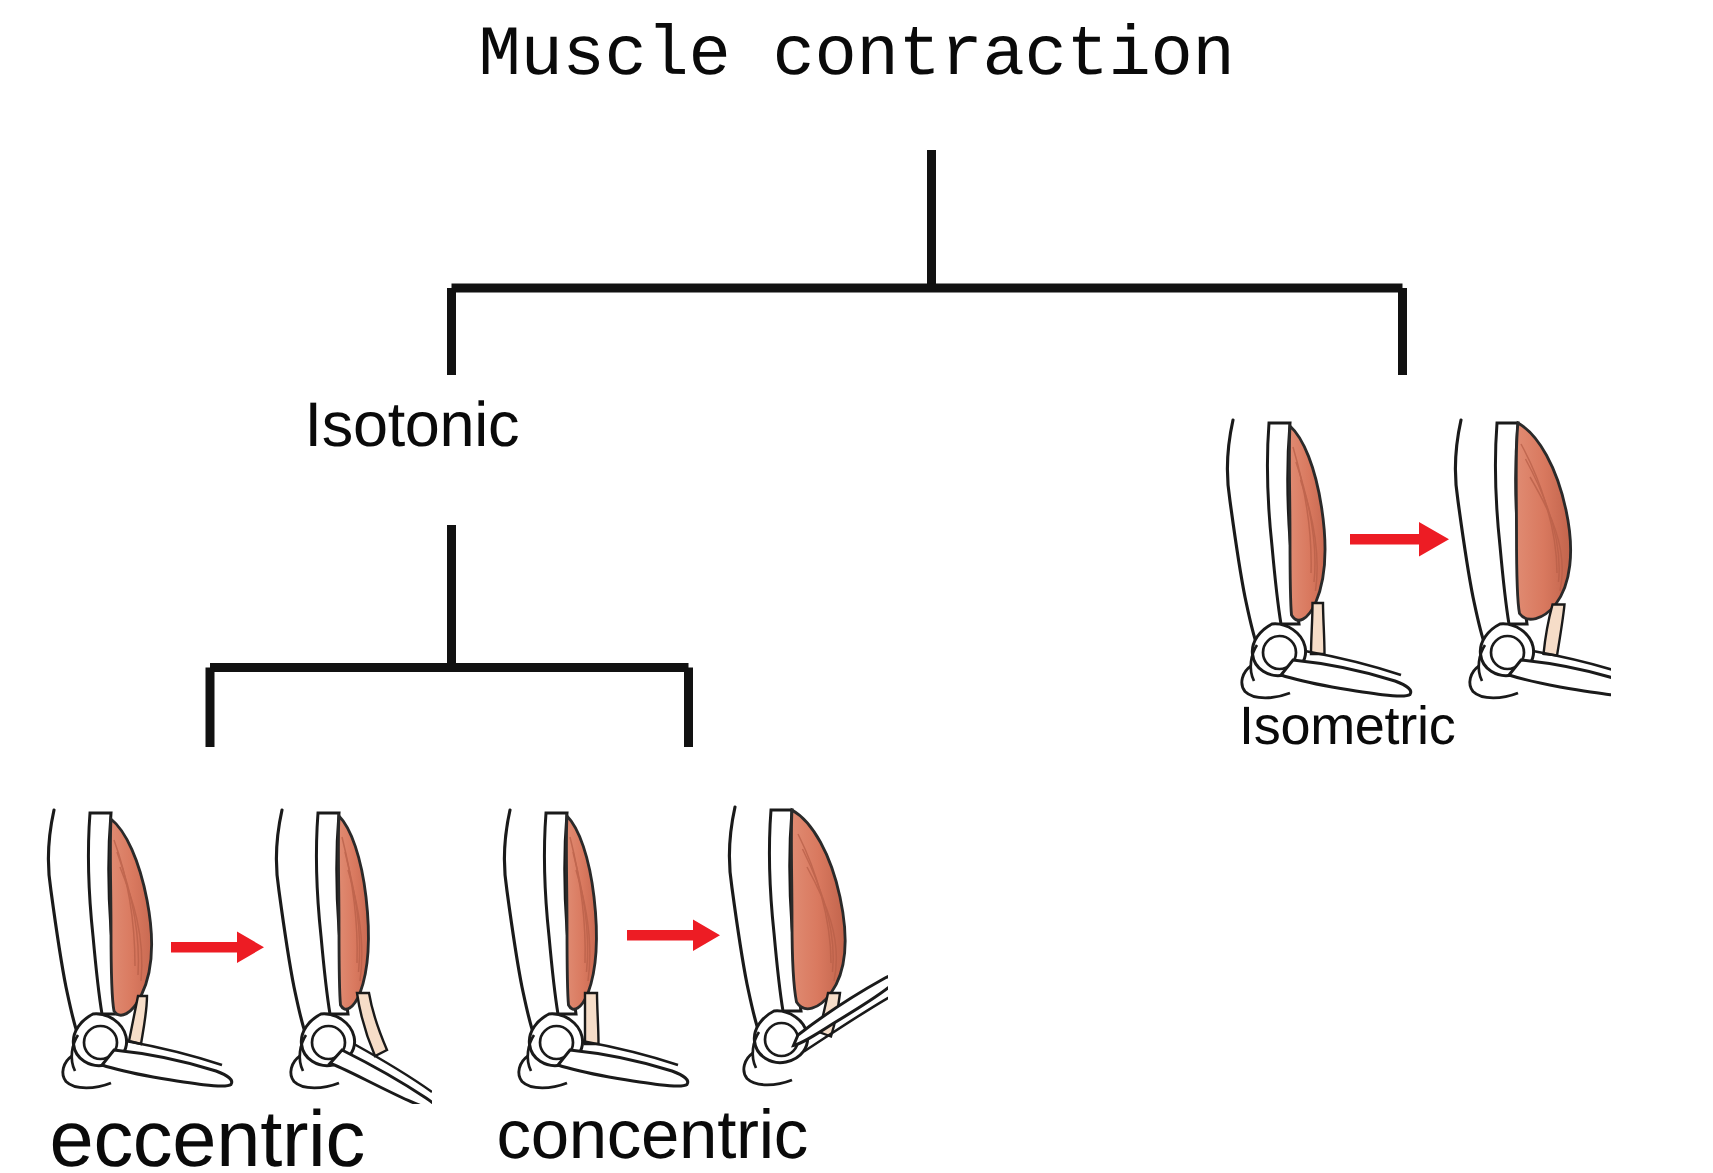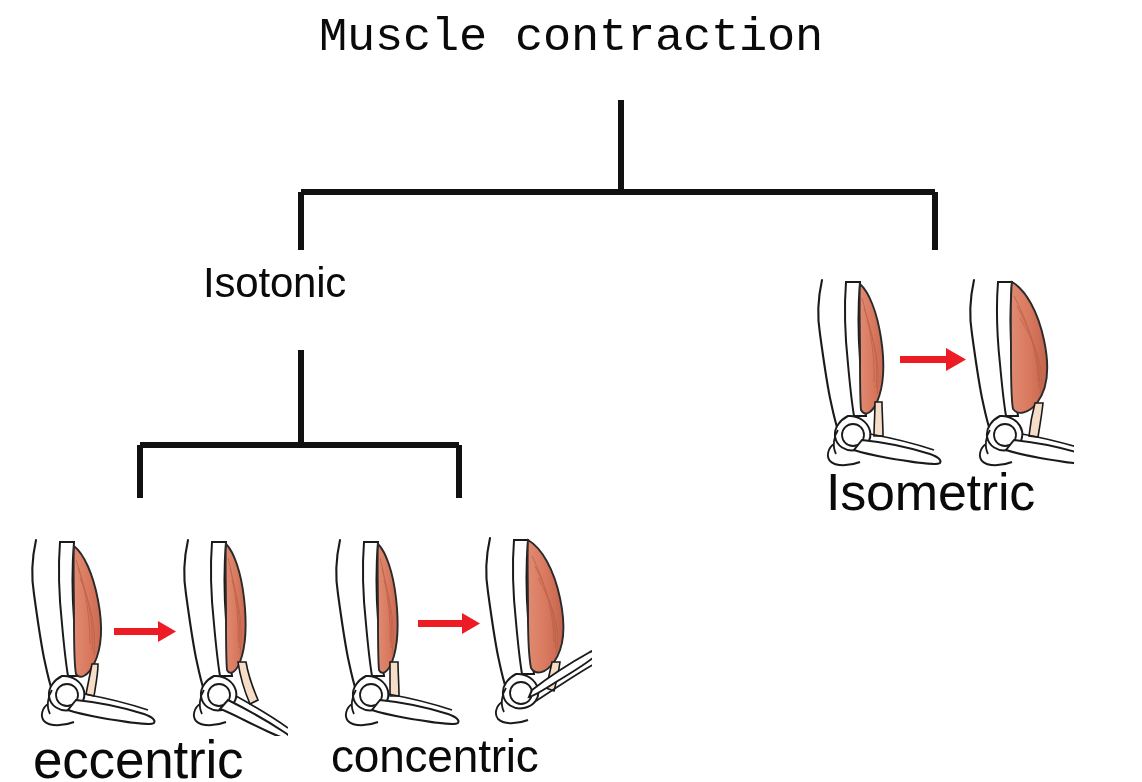--- a/index.html
+++ b/index.html
@@ -36,21 +36,21 @@
     font-family: Liberation Mono, monospace;
   }
   #isotonic-label {
     left: 203px;
     top: 262px;
     font-size: 42px;
   }
   #isometric-label {
     left: 826px;
     top: 466px;
-    font-size: 52px;
+    font-size: 36px;
   }
   #eccentric-label {
     left: 33px;
     top: 733px;
     font-size: 53px;
   }
   #concentric-label {
     left: 331px;
     top: 733px;
     font-size: 46px;

